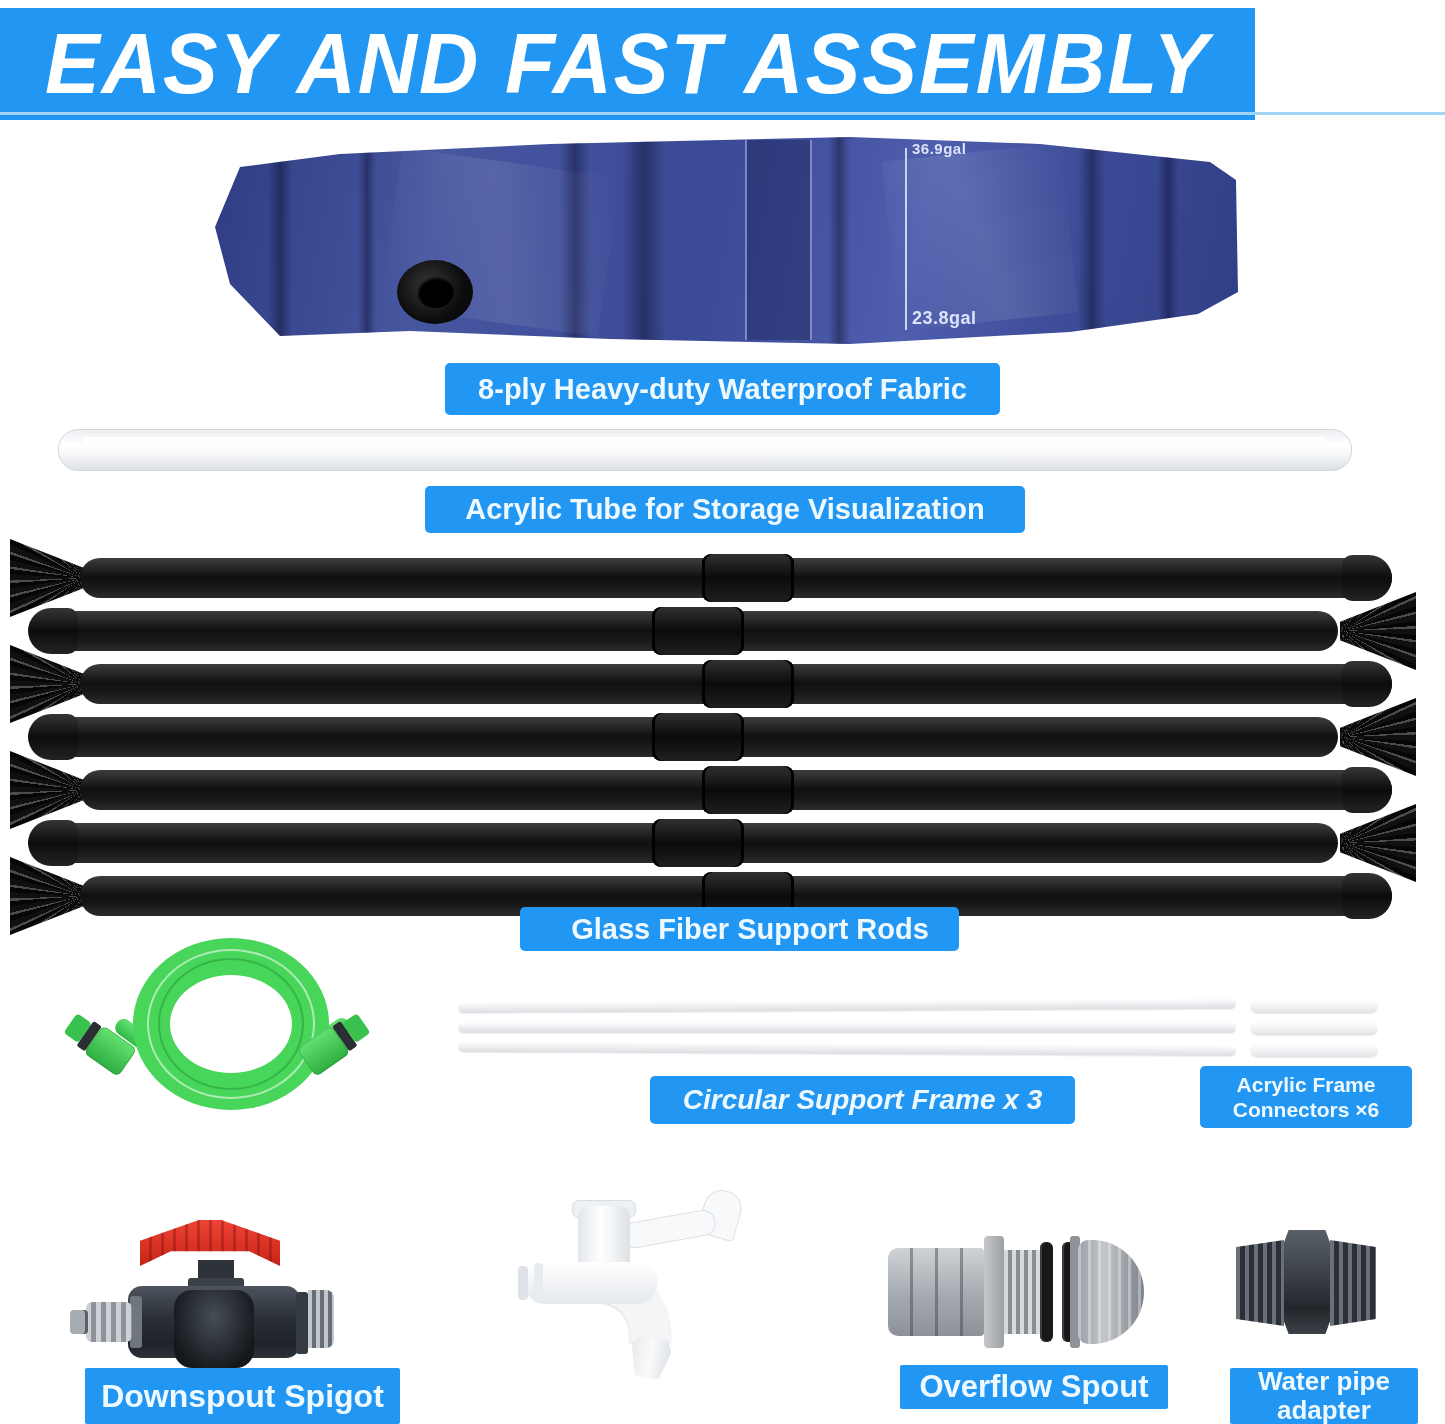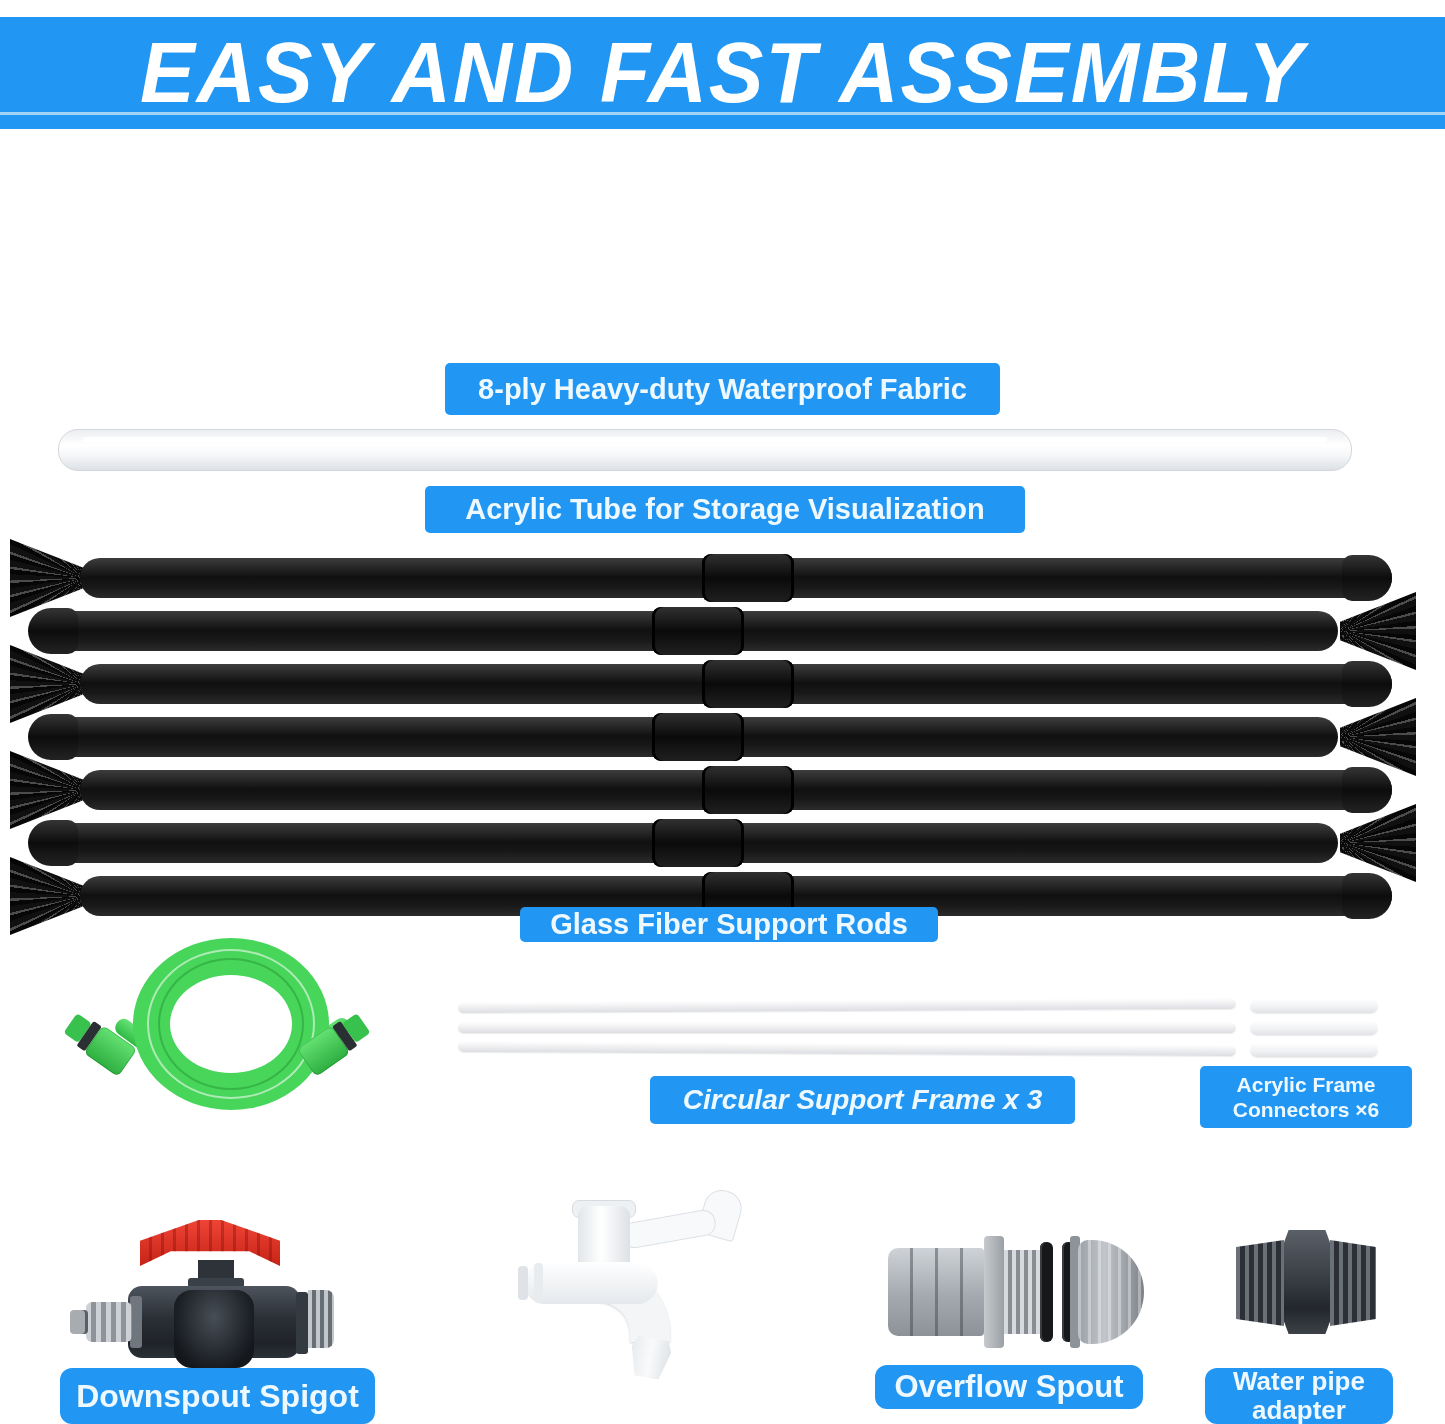--- a/index.html
+++ b/index.html
@@ -1,30 +1,30 @@
 <!DOCTYPE html>
 <html><head>
 <meta charset="utf-8">
 <style>
   html,body{margin:0;padding:0;background:#fff;}
   #canvas{position:relative;width:1445px;height:1424px;background:#ffffff;overflow:hidden;
           font-family:"Liberation Sans","DejaVu Sans",sans-serif;}
 
   
-  .banner{position:absolute;left:0;top:17px;width:1445px;height:112px;background:#2196f3;
+  .banner{position:absolute;left:0;top:8px;width:1255px;height:112px;background:#2196f3;
           display:flex;align-items:center;justify-content:center;}
   .banner-title{color:#ffffff;font-size:82px;font-weight:700;font-style:italic;
                 letter-spacing:2px;white-space:nowrap;transform:scaleY(1.04);}
   .banner-edge{position:absolute;left:0;top:112px;width:1445px;height:3px;background:#a3d3f6;}
 
   
   .tag{position:absolute;background:#2196f3;color:#eef8ff;font-weight:600;
        display:flex;align-items:center;justify-content:center;text-align:center;
        border-radius:5px;line-height:1.2;}
-  .tag.round{border-radius:12px;}
+  .tag.round{border-radius:2px;margin-left:25px;}
 
   
   .tank{position:absolute;left:210px;top:132px;width:1030px;height:216px;}
   .tank-shape{position:absolute;inset:0;
     background:linear-gradient(100deg,#2e3c82,#46569f 22%,#3a4a96 48%,#4f5ead 68%,#3b4a94 85%,#2f3e86);
     clip-path:polygon(5px 95px,30px 35px,130px 22px,340px 12px,640px 5px,830px 12px,1000px 30px,
       1026px 48px,1028px 160px,988px 182px,860px 200px,640px 212px,400px 207px,200px 199px,
       70px 204px,20px 152px);}
   .fold{position:absolute;top:0;height:100%;
         background:linear-gradient(90deg,transparent,rgba(8,12,40,.42),transparent);}
@@ -167,20 +167,39 @@
 </head>
 <body>
 
 <div id="canvas">
 
   <div class="banner">
     <div class="banner-title">EASY AND FAST ASSEMBLY</div>
   </div>
   <div class="banner-edge"></div>
 
+  <div class="tank">
+    <div class="tank-shape">
+      <div class="fold" style="left:58px;width:24px;"></div>
+      <div class="fold" style="left:148px;width:18px;"></div>
+      <div class="fold" style="left:350px;width:30px;"></div>
+      <div class="fold" style="left:412px;width:44px;"></div>
+      <div class="fold" style="left:618px;width:22px;"></div>
+      <div class="fold" style="left:868px;width:28px;"></div>
+      <div class="fold" style="left:948px;width:20px;"></div>
+      <div class="sheen" style="left:180px;top:30px;width:220px;height:160px;transform:rotate(8deg);"></div>
+      <div class="sheen" style="left:680px;top:20px;width:180px;height:170px;transform:rotate(-6deg);"></div>
+      <div class="tank-window"></div>
+      <div class="gauge-line"></div>
+      <div class="gauge-text" style="left:702px;top:8px;">36.9gal</div>
+      <div class="gauge-text" style="left:702px;top:176px;font-size:18px;">23.8gal</div>
+      <div class="grommet-outer"></div>
+      <div class="grommet-inner"></div>
+    </div>
+  </div>
   <div class="tag" style="left:445px;top:363px;width:555px;height:52px;font-size:29px;">8-ply Heavy-duty Waterproof Fabric</div>
 
   <div class="acrylic">
     <div class="acrylic-hl"></div>
   </div>
   <div class="tag" style="left:425px;top:486px;width:600px;height:47px;font-size:29px;">Acrylic Tube for Storage Visualization</div>
 
   <div>
     <div class="rod fl" style="top:539px;">
       <div class="fan"></div>
@@ -218,21 +237,21 @@
         <div class="collar"></div>
         <div class="sleeve"></div>
     </div>
     <div class="rod fl" style="top:857px;">
       <div class="fan"></div>
         <div class="bar"></div>
         <div class="collar"></div>
         <div class="sleeve"></div>
     </div>
   </div>
-  <div class="tag" style="left:520px;top:907px;width:418px;height:35px;font-size:29px;">Glass Fiber Support Rods</div>
+  <div class="tag" style="left:520px;top:907px;width:418px;height:44px;font-size:29px;padding-left:21px;">Glass Fiber Support Rods</div>
 
   <div>
     <div class="hose-tail" style="left:108px;top:1042px;width:95px;transform:rotate(36deg);"></div>
     <div class="hose-tail" style="left:262px;top:1040px;width:95px;transform:rotate(-34deg);"></div>
     <div class="hose-ring"></div>
     <div class="hose-ring2"></div>
     <div class="hose-ring3"></div>
     <div class="hose-fit" style="left:64px;top:1026px;transform:rotate(35deg);">
       <div class="hf-tip"></div>
       <div class="hf-band"></div>

